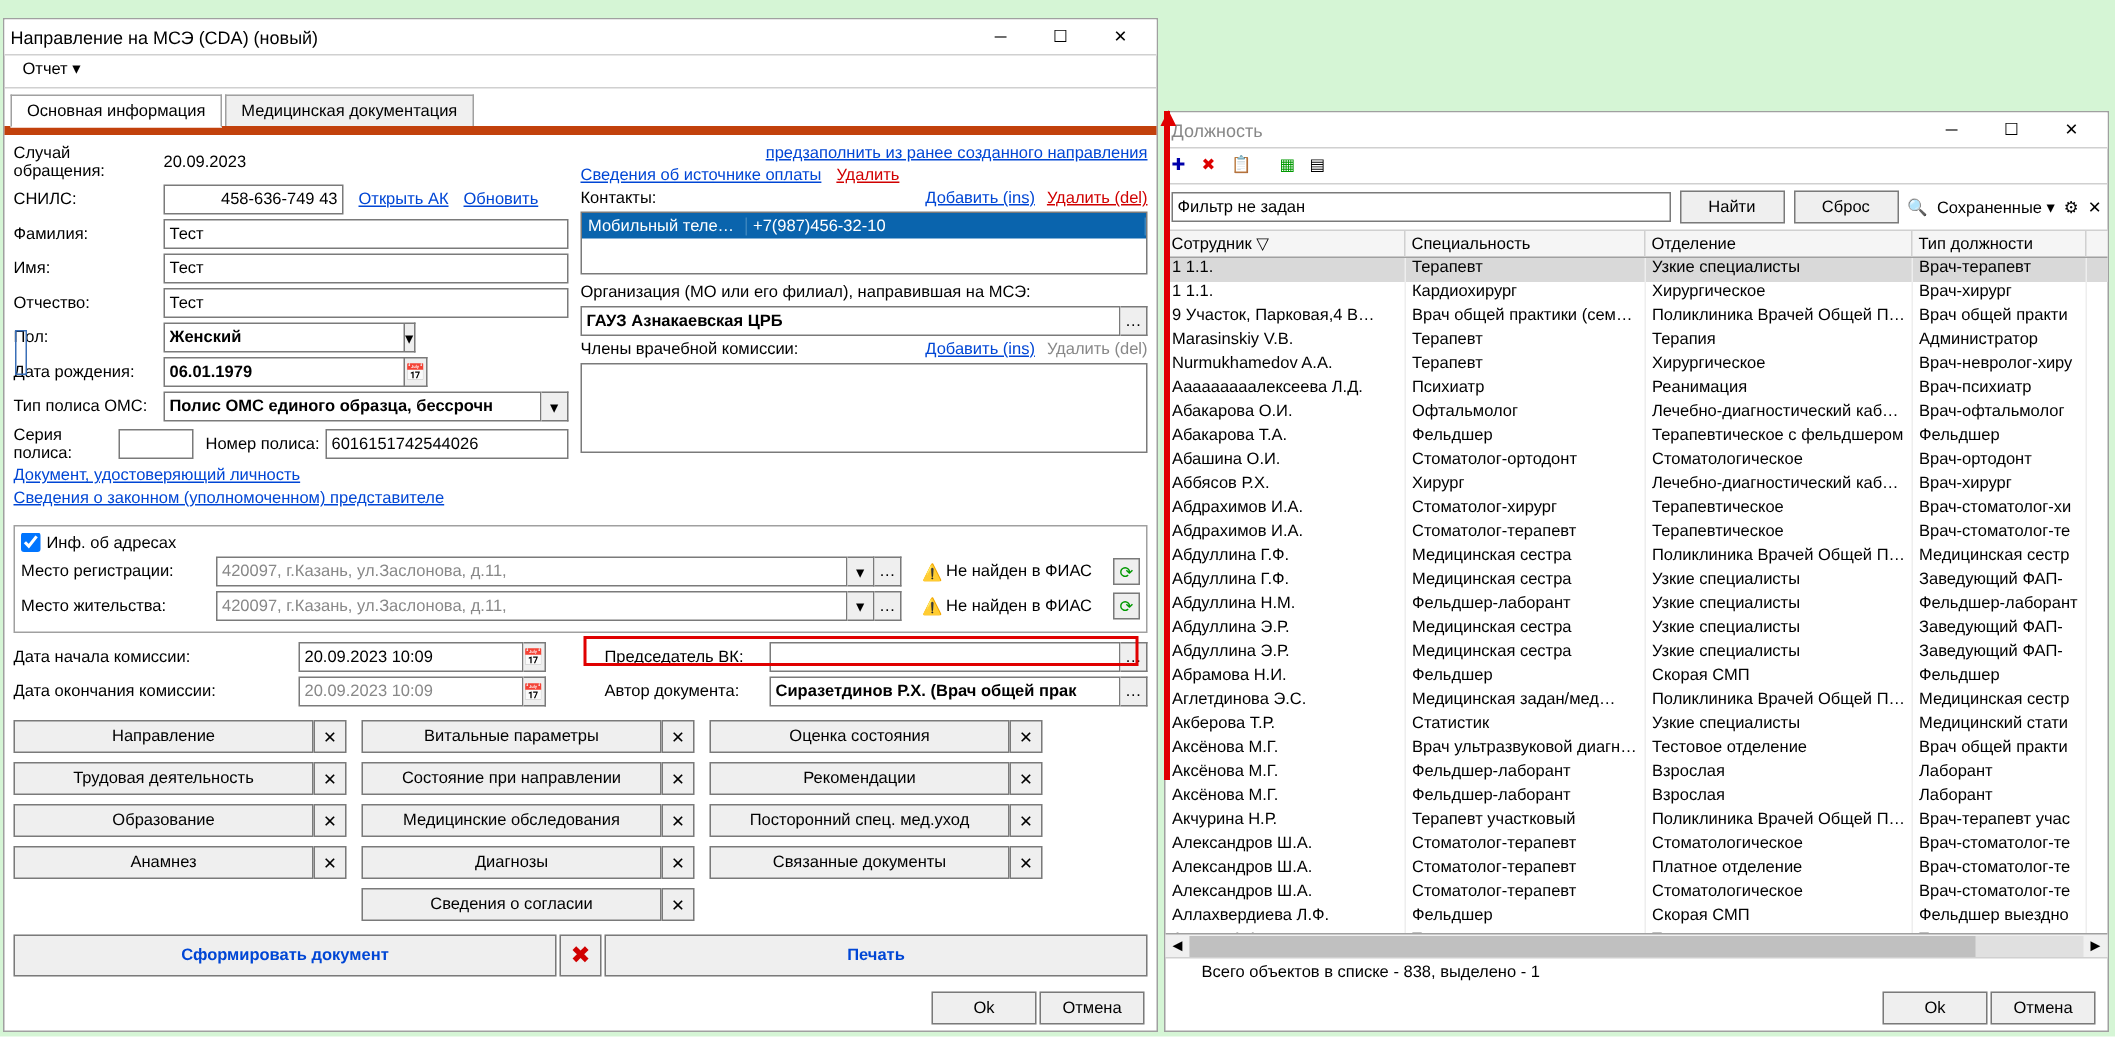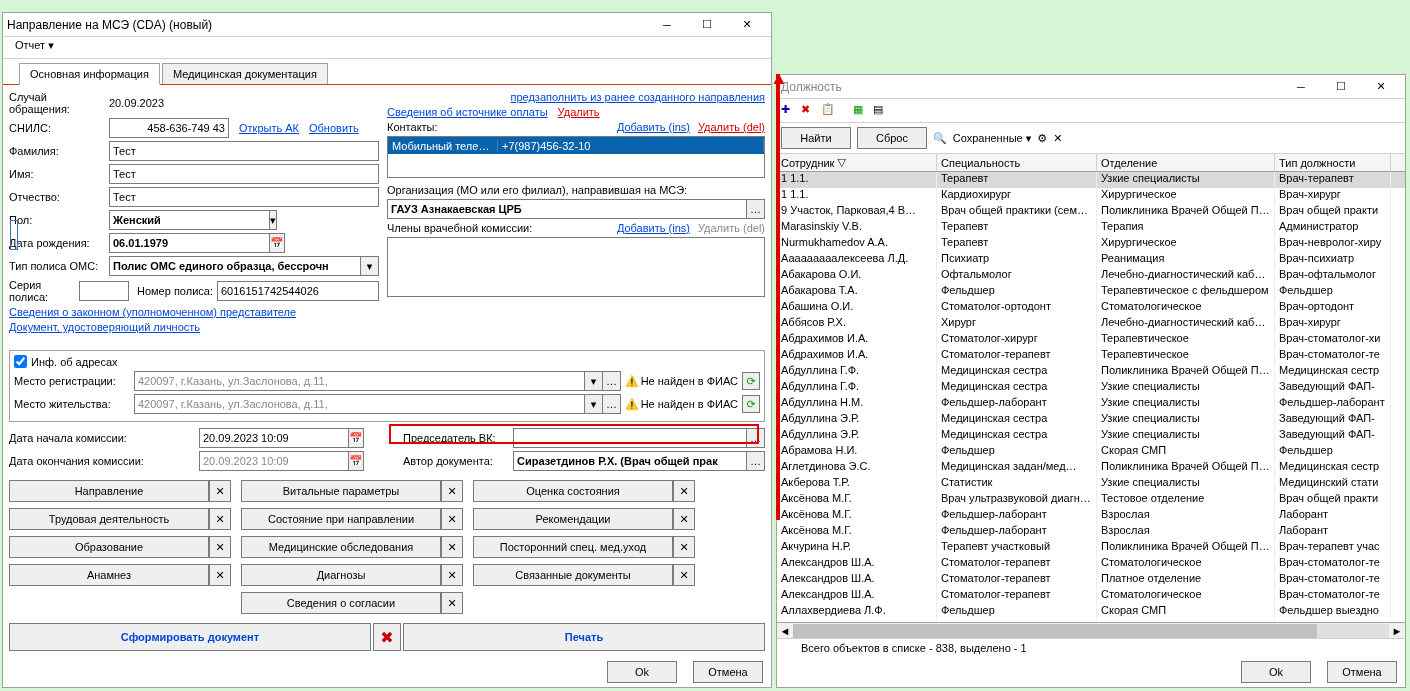--- a/index.html
+++ b/index.html
@@ -3,49 +3,49 @@
 <meta charset="utf-8">
 <style>
 *{box-sizing:border-box;margin:0;padding:0;font-family:"Segoe UI",Tahoma,sans-serif;font-size:11px;color:#000}
 body{background:#d5f5d5;width:1410px;height:691px;position:relative;overflow:hidden}
 .window{position:absolute;background:#fff;border:1px solid #a0a0a0;display:flex;flex-direction:column}
 .titlebar{height:24px;display:flex;align-items:center;padding:0 4px;border-bottom:1px solid #d0d0d0;background:#fff}
 .titlebar .title{flex:1;font-size:12px}
 .titlebar .wbtn{width:40px;height:24px;display:flex;align-items:center;justify-content:center;cursor:pointer}
 .menubar{height:22px;display:flex;align-items:flex-start;padding:0 6px;border-bottom:1px solid #d0d0d0}
 .menubar .menu{padding:2px 6px;cursor:pointer}
-.tabs{display:flex;border-bottom:1px solid #c2410c;padding-left:16px;padding-top:4px}
+.tabs{display:flex;border-bottom:6px solid #c2410c;padding-left:4px;padding-top:4px}
 .tab{padding:4px 10px;border:1px solid #a0a0a0;border-bottom:none;margin-right:2px;background:#f0f0f0;cursor:pointer}
 .tab.active{background:#fff;border-bottom:1px solid #fff;margin-bottom:-1px}
 .body{flex:1;padding:6px;display:flex;gap:8px;overflow:hidden}
 .col{display:flex;flex-direction:column}
 .row{display:flex;align-items:center;margin-bottom:3px}
 .lbl{width:100px}
 input.tb,.tb{border:1px solid #7a7a7a;height:20px;padding:0 3px;background:#fff}
 .link{color:#0046d5;text-decoration:underline;cursor:pointer}
 .link.red{color:#d00000}
 .bold{font-weight:bold}
 .contactbox{border:1px solid #7a7a7a;height:42px;margin-bottom:6px}
 .contactrow{display:flex;background:#0a64ad;color:#fff;height:17px;align-items:center;}
 .contactrow span{color:#fff;padding:0 4px;border-right:1px solid #3a84bd}
 .combo{display:flex}
 .combo .tb{flex:1}
 .combo .cbtn{width:18px;height:20px;border:1px solid #7a7a7a;border-left:none;background:#efefef;display:flex;align-items:center;justify-content:center;cursor:pointer}
 .addrgroup{border:1px solid #a0a0a0;padding:4px;margin-top:4px}
 .chk{margin-right:4px}
-.addrrow{display:flex;align-items:center;margin-bottom:3px;gap:4px}
+.addrrow{display:flex;align-items:center;margin-bottom:3px;gap:14px}
 .addrrow .lbl{width:116px}
 .addrrow .combo{flex:1}
 .warn{display:flex;align-items:center;gap:2px}
 .smallbtn{width:18px;height:18px;border:1px solid #7a7a7a;background:#efefef;display:flex;align-items:center;justify-content:center;cursor:pointer}
 .section-btn{width:200px;height:22px;border:1px solid #7a7a7a;background:#efefef;text-align:center;line-height:20px;cursor:pointer}
 .xbtn{width:22px;height:22px;border:1px solid #7a7a7a;background:#efefef;display:flex;align-items:center;justify-content:center;cursor:pointer}
 .footer{display:flex;gap:2px;padding:6px}
 .bigbtn{flex:1;height:28px;border:1px solid #7a7a7a;background:#efefef;text-align:center;line-height:26px;cursor:pointer}
-.okrow{display:flex;justify-content:flex-end;gap:16px;padding:4px 8px}
+.okrow{display:flex;justify-content:flex-end;gap:2px;padding:4px 8px}
 .stdbtn{width:70px;height:22px;border:1px solid #7a7a7a;background:#efefef;text-align:center;line-height:20px;cursor:pointer}
 .listwin .toolbar{height:24px;display:flex;align-items:center;gap:4px;padding:0 4px;border-bottom:1px solid #d0d0d0}
 .ticon{width:16px;height:16px;display:inline-block}
 .filterrow{display:flex;gap:6px;padding:4px;align-items:center;border-bottom:1px solid #d0d0d0}
 .filterrow .tb{flex:1}
 .headerrow{display:flex;border-bottom:1px solid #a0a0a0;background:#f5f5f5}
 .headerrow .hc{border-right:1px solid #d0d0d0;padding:2px 4px;font-weight:normal;display:flex;align-items:center;gap:3px}
 .datagrid{flex:1;overflow:auto}
 .datarow{display:flex;height:16px}
 .datarow.sel{background:#d9d9d9}
@@ -126,24 +126,24 @@
       </div>
       <div class="row">
         <span class="lbl" style="width:70px">Серия полиса:</span>
         <input class="tb" style="width: 50px;" value="">
         <span style="width:8px"></span>
         <span>Номер полиса:</span>
         <span style="width:4px"></span>
         <input class="tb" style="flex: 1 1 0%;" value="6016151742544026">
       </div>
       <div class="row">
+          <span class="link">Документ, удостоверяющий личность</span>
+        </div>
+      <div class="row">
           <span class="link">Сведения о законном (уполномоченном) представителе</span>
-        </div>
-      <div class="row">
-          <span class="link">Документ, удостоверяющий личность</span>
         </div>
     </div>
 
     <div class="col" style="flex:1">
       <div class="row" style="justify-content:flex-end">
           <span class="link">предзаполнить из ранее созданного направления</span>
         </div>
       <div class="row">
         <span class="link">Сведения об источнике оплаты</span>
         <span style="width:10px"></span>
@@ -333,20 +333,21 @@
   </div>
   <div class="toolbar">
     <span class="ticon" style="color:#00a">✚</span>
     <span class="ticon" style="color:#d00">✖</span>
     <span class="ticon">📋</span>
     <span style="width:8px"></span>
     <span class="ticon" style="color:#090">▦</span>
     <span class="ticon">▤</span>
   </div>
   <div class="filterrow">
+    <input class="tb" value="Фильтр не задан" style="">
     <div class="stdbtn">Найти</div>
     <div class="stdbtn">Сброс</div>
     <span>🔍</span>
     <span>Сохраненные ▾</span>
     <span>⚙</span>
     <span>✕</span>
   </div>
   <div class="headerrow">
     <div class="hc col1">
         <span>Сотрудник</span>

